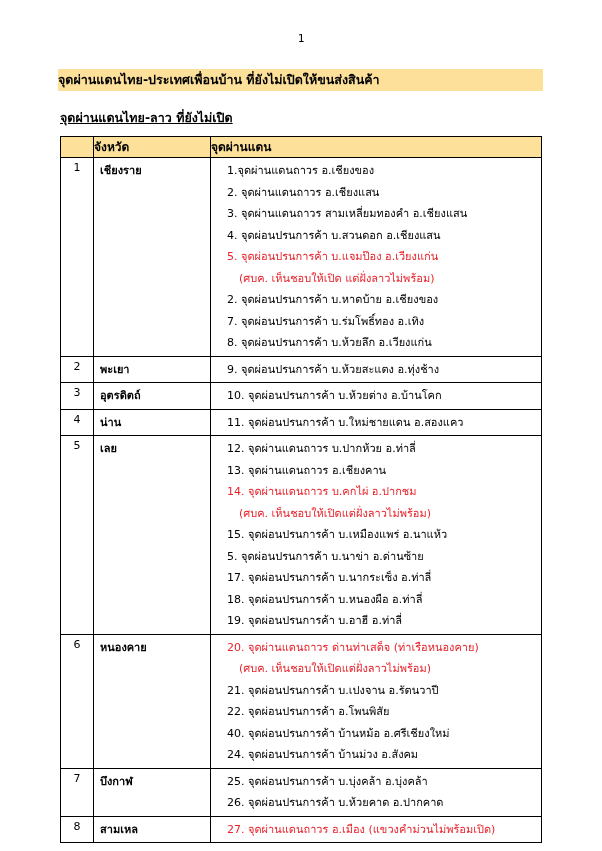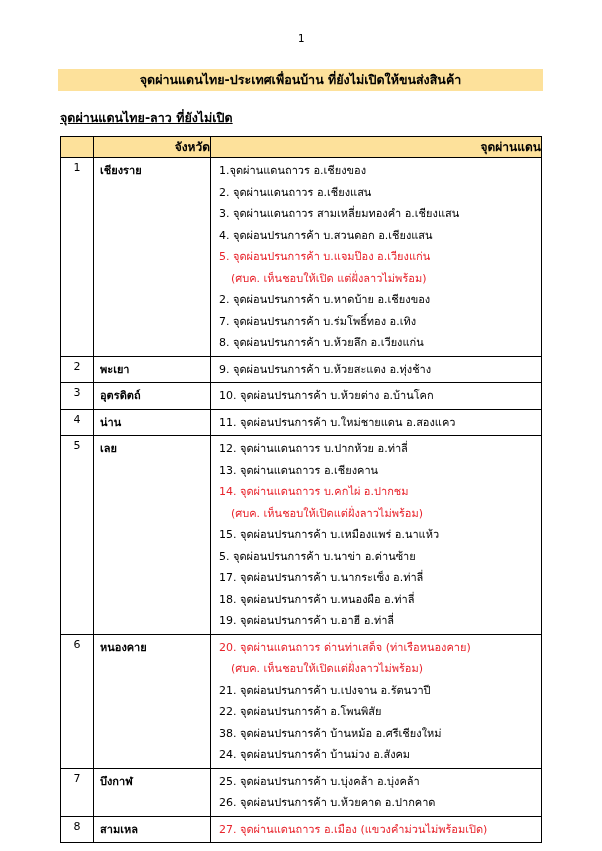--- a/index.html
+++ b/index.html
@@ -7,39 +7,39 @@
       width: 602px; height: 851px; position: relative; overflow: hidden;
       font-family: "DejaVu Sans", "Liberation Sans", sans-serif;
       color: #000;
     }
     .page-number {
       position: absolute; top: 32px; left: 0; width: 602px; text-align: center;
       font-family: "DejaVu Sans Mono", "Liberation Mono", monospace; font-size: 11px;
     }
     .title-bar {
       position: absolute; top: 69px; left: 58px; width: 485px; height: 22px;
-      background: #fde19b; text-align: center; font-weight: bold; font-size: 12.5px;
+      background: #fde19b; font-weight: bold; font-size: 12.5px;
       line-height: 22px;
     }
     .section-heading {
       position: absolute; top: 108px; left: 60px; font-weight: bold; font-size: 12.5px;
       text-decoration: underline;
     }
     table {
       position: absolute; top: 136px; left: 60px; width: 482px;
       border-collapse: collapse; font-size: 11px;
     }
     th, td { border: 1px solid #000; vertical-align: top; }
     th {
       background: #fde19b; font-weight: bold; font-size: 12px; height: 20px; padding: 0;
-      line-height: 20px; text-align: right;
+      line-height: 20px; text-align: left;
     }
     td.num { width: 30px; text-align: center; padding-top: 3px; }
     td.prov { width: 110px; font-weight: bold; padding: 3px 0 0 6px; }
-    td.points { padding: 2px 0 2px 8px; margin-top: 28px; }
+    td.points { padding: 2px 0 2px 16px; margin-top: 28px; }
     .point { height: 21.5px; line-height: 21.5px; white-space: nowrap; }
     .point.red { color: #e8242c; }
     .point.note { padding-left: 12px; }
   </style>
 </head>
 <body>
 
 <div class="page-number">1</div>
 <div class="title-bar">จุดผ่านแดนไทย-ประเทศเพื่อนบ้าน ที่ยังไม่เปิดให้ขนส่งสินค้า</div>
 <div class="section-heading">จุดผ่านแดนไทย-ลาว ที่ยังไม่เปิด</div>
@@ -105,21 +105,21 @@
         </td>
       </tr>
       <tr>
         <td class="num">6</td>
         <td class="prov">หนองคาย</td>
         <td class="points">
           <div class="point red">20. จุดผ่านแดนถาวร ด่านท่าเสด็จ  (ท่าเรือหนองคาย)</div>
           <div class="point red note">(ศบค. เห็นชอบให้เปิดแต่ฝั่งลาวไม่พร้อม)</div>
           <div class="point">21. จุดผ่อนปรนการค้า บ.เปงจาน อ.รัตนวาปี</div>
           <div class="point">22. จุดผ่อนปรนการค้า อ.โพนพิสัย</div>
-          <div class="point">38. จุดผ่อนปรนการค้า บ้านหม้อ อ.ศรีเชียงใหม่</div>
+          <div class="point">40. จุดผ่อนปรนการค้า บ้านหม้อ อ.ศรีเชียงใหม่</div>
           <div class="point">24. จุดผ่อนปรนการค้า บ้านม่วง อ.สังคม</div>
         </td>
       </tr>
       <tr>
         <td class="num">7</td>
         <td class="prov">บึงกาฬ</td>
         <td class="points">
           <div class="point">25. จุดผ่อนปรนการค้า บ.บุ่งคล้า อ.บุ่งคล้า</div>
           <div class="point">26. จุดผ่อนปรนการค้า บ.ห้วยคาด อ.ปากคาด</div>
         </td>

